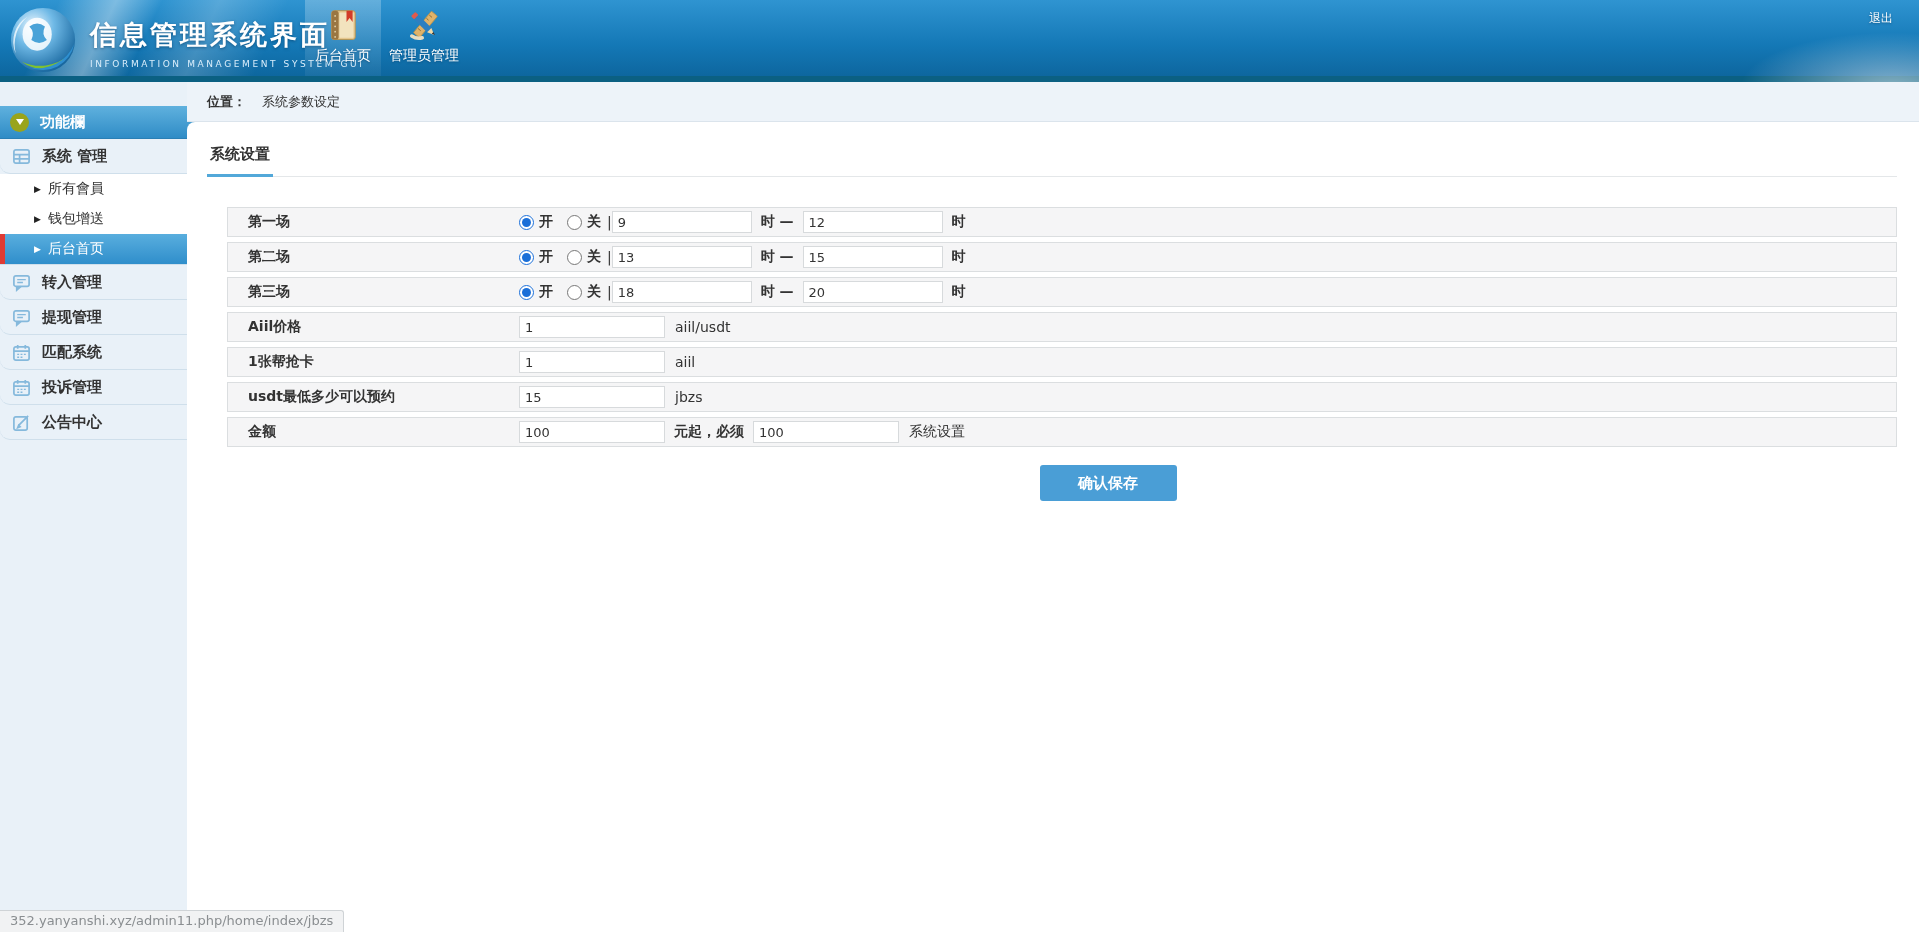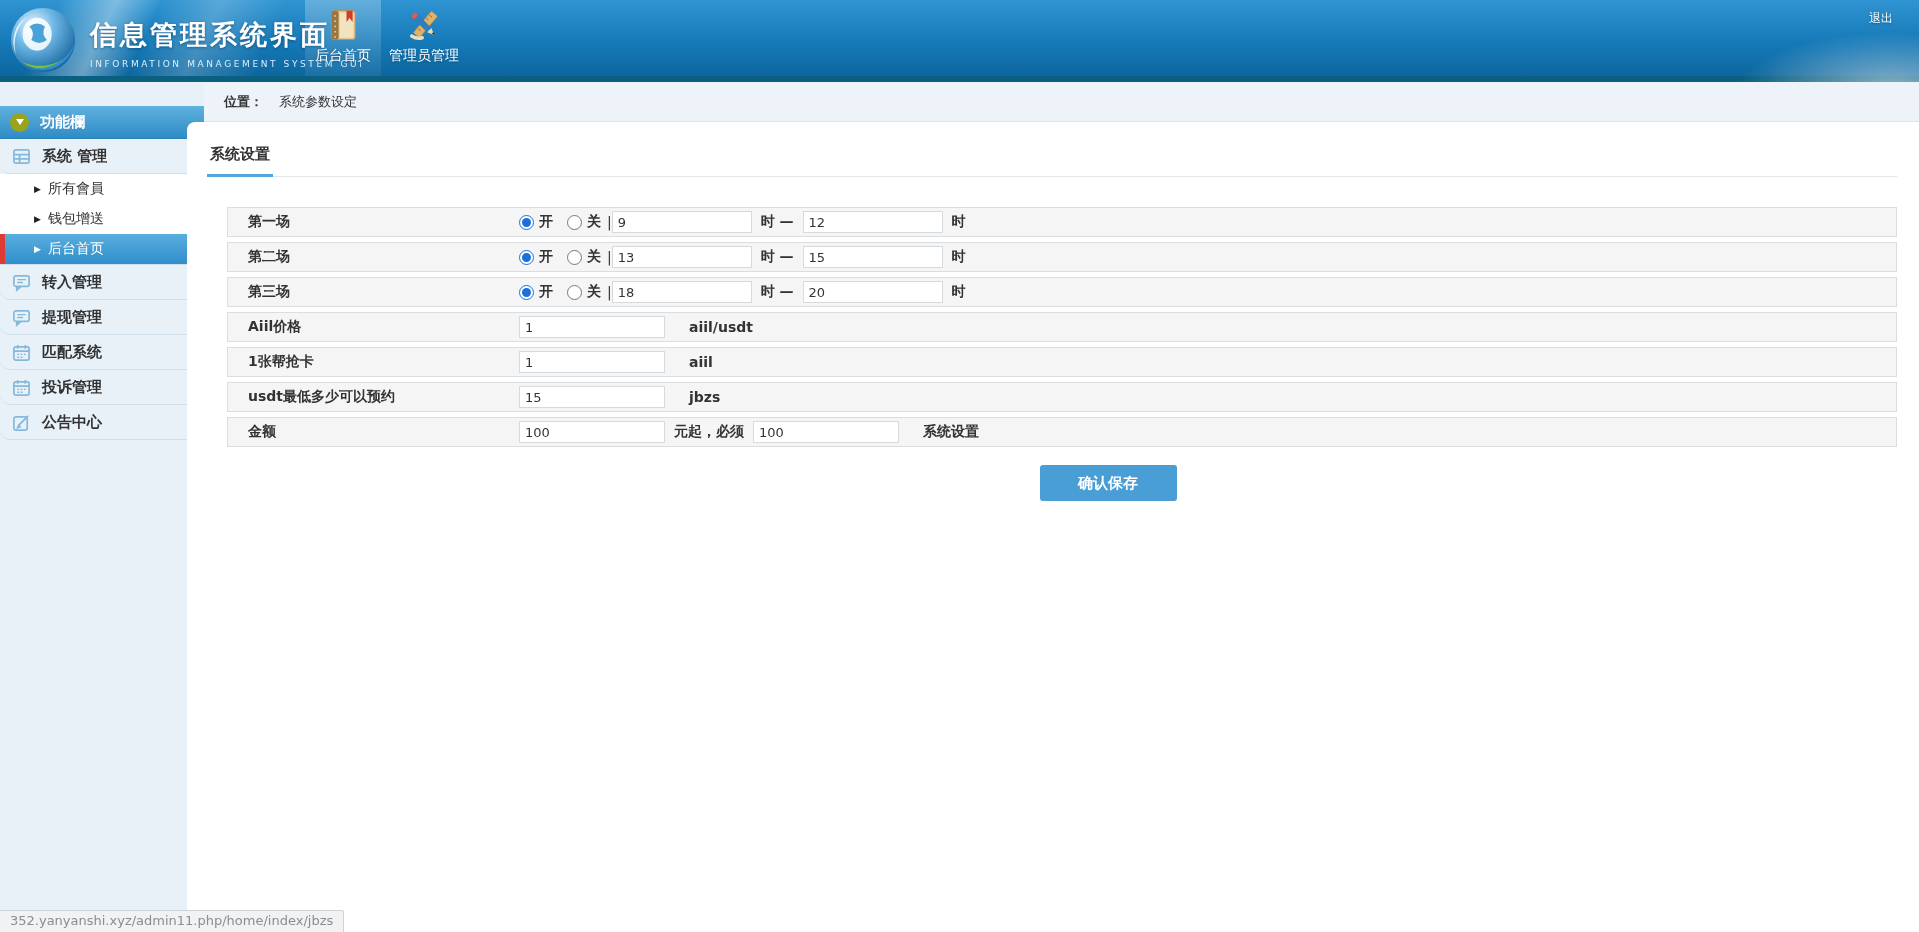--- a/index.html
+++ b/index.html
@@ -73,21 +73,21 @@
   }
   .nav-sub .arrow { font-size:9px; margin-right:7px; color:#222; }
   .nav-sub.selected {
     background: linear-gradient(180deg,#59aede 0%, #2f8ecb 100%);
     color:#fff; border-left:5px solid #de3b34; padding-left:29px;
   }
   .nav-sub.selected .arrow { color:#fff; }
 
   
   .breadcrumb {
-    position:absolute; left:204px; top:82px; right:0; height:40px;
+    position:absolute; left:187px; top:82px; right:0; height:40px;
     background:#edf3f9; border-bottom:1px solid #dbe4ec;
     display:flex; align-items:center; padding-left:20px; font-size:13px; color:#333;
   }
   .breadcrumb .bc-label { font-weight:bold; }
   .breadcrumb .bc-value { margin-left:16px; }
 
   
   .content { position:absolute; left:187px; top:122px; right:0; bottom:0; background:#fff;border-radius:8px; }
   .tabs-bar { margin:22px 22px 0 20px; border-bottom:1px solid #e4e7e9; }
   .content-tab {
@@ -106,21 +106,21 @@
   .radio-label.last { margin-right:2px; }
   .pipe { margin-left:4px; color:#333; }
   .txt-input {
     height:22px; border:1px solid #d7dadc; background:#fff; font-size:13px;
     padding:0 5px; color:#333; font-family:"DejaVu Sans","Liberation Sans",sans-serif;
   }
   .time-input { width:140px; }
   .val-input { width:146px; }
   .mid-label { font-weight:bold; margin:0 9px; white-space:nowrap; }
   .suffix-label { font-weight:bold; margin-left:9px; white-space:nowrap; }
-  .unit-label { font-weight:bold; margin-left:24px; white-space:nowrap; }
+  .unit-label { font-weight:normal; margin-left:10px; white-space:nowrap; }
   .btn-wrap { width:100%; display:flex; justify-content:center; margin-top:18px; }
   .save-btn {
     width:137px; height:36px; margin-left:92px;
     background:#4a9ed6; color:#fff; font-size:15px; font-weight:bold;
     border:none; border-radius:3px; cursor:pointer;
     font-family:"DejaVu Sans","Liberation Sans",sans-serif;
   }
 
   
   .status-bar {

